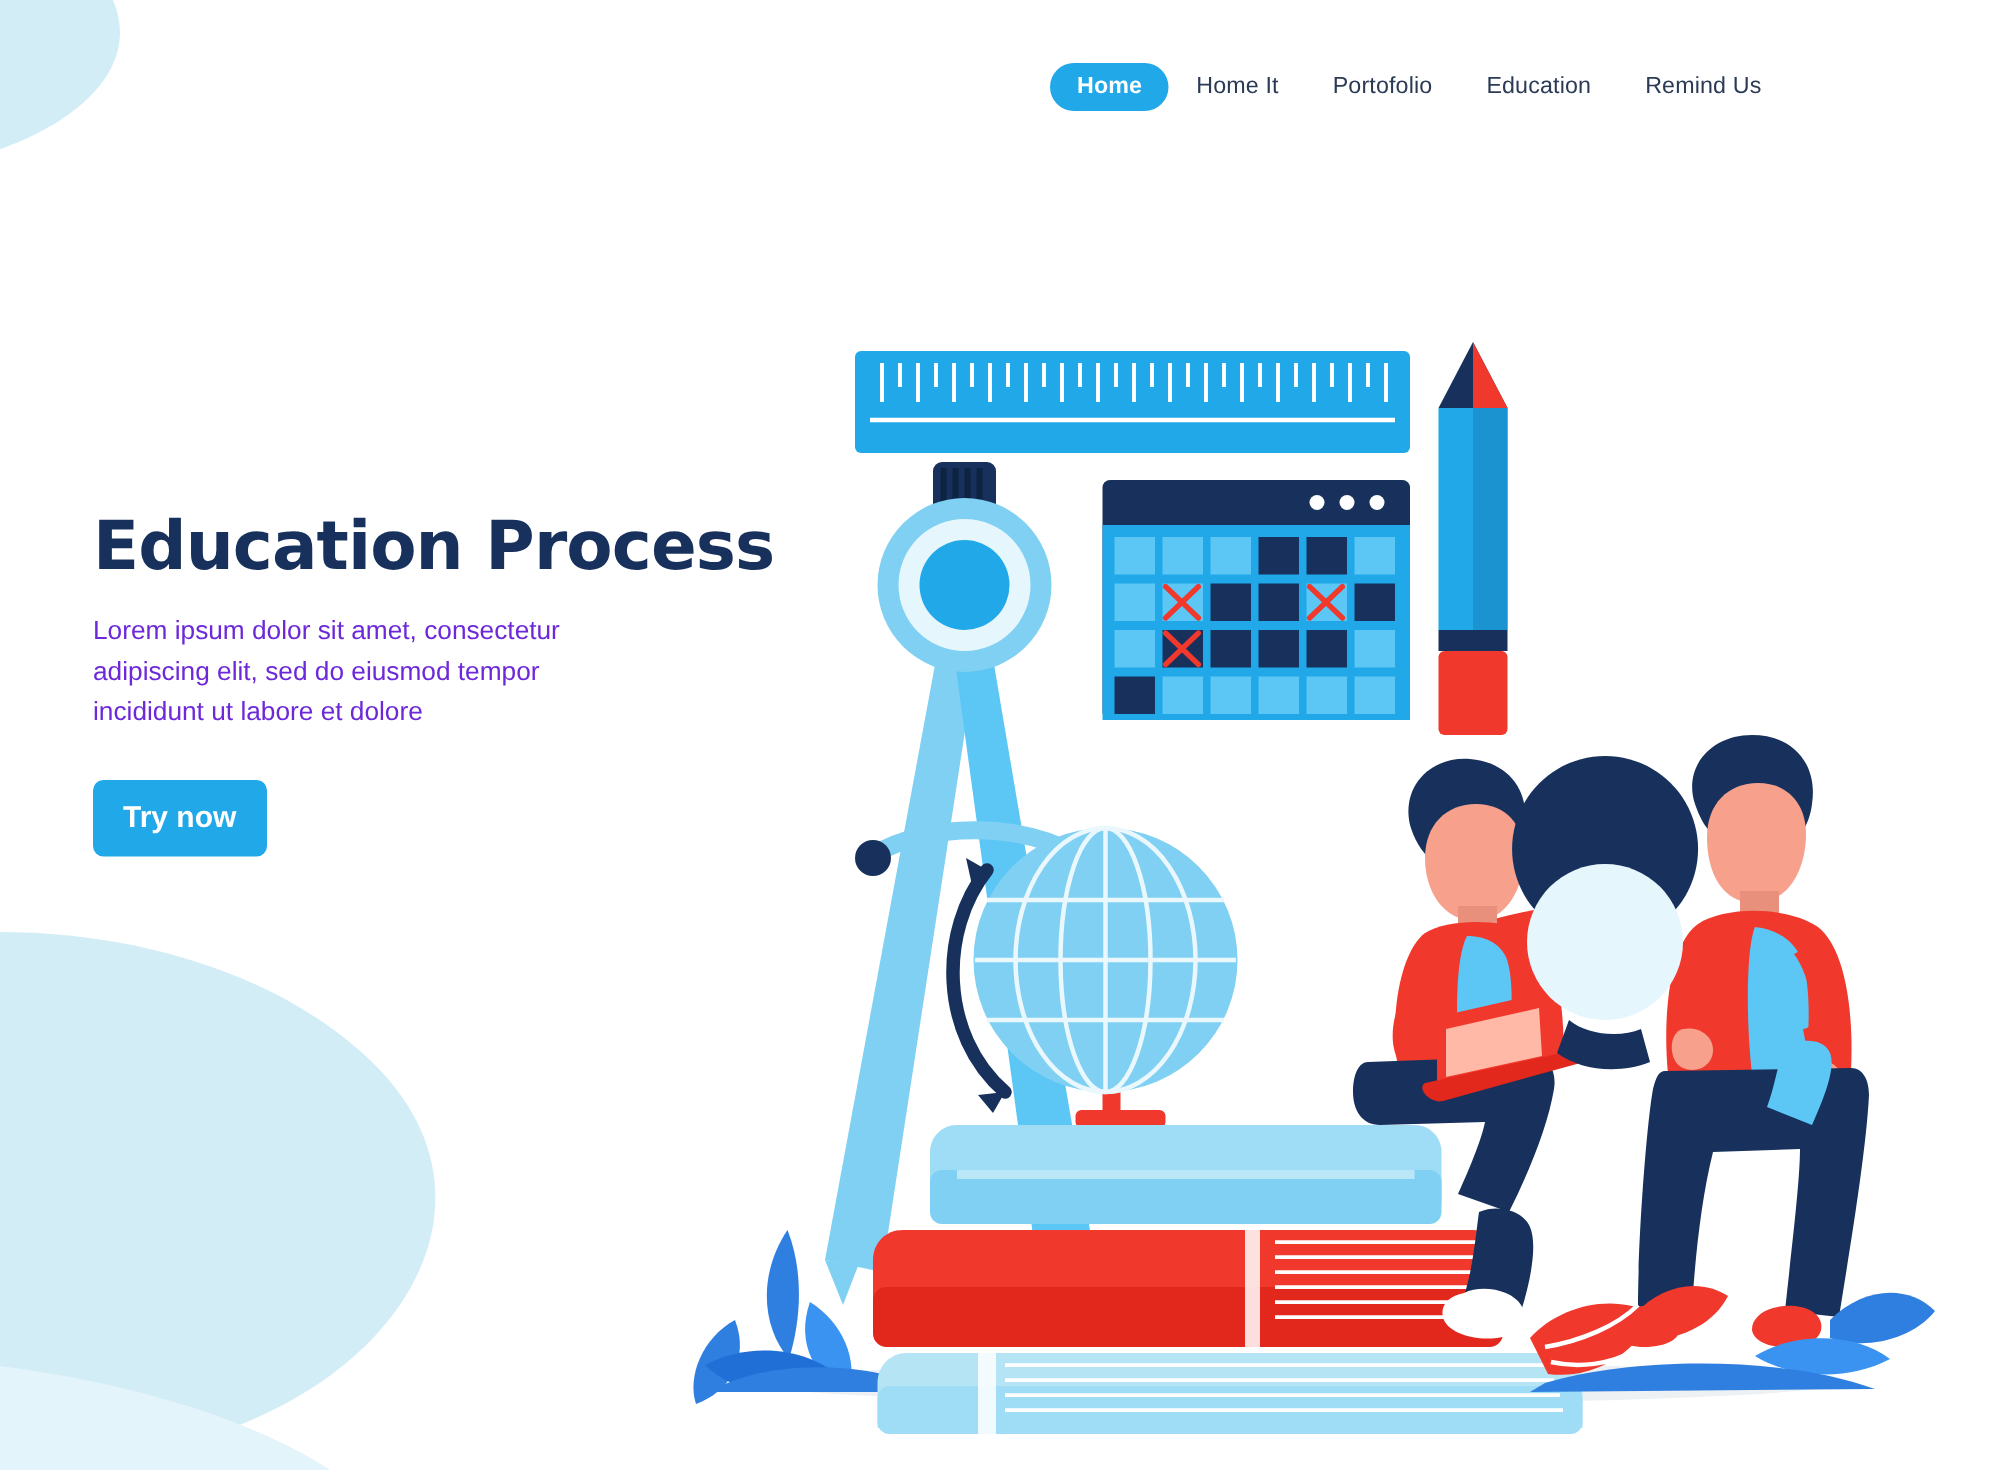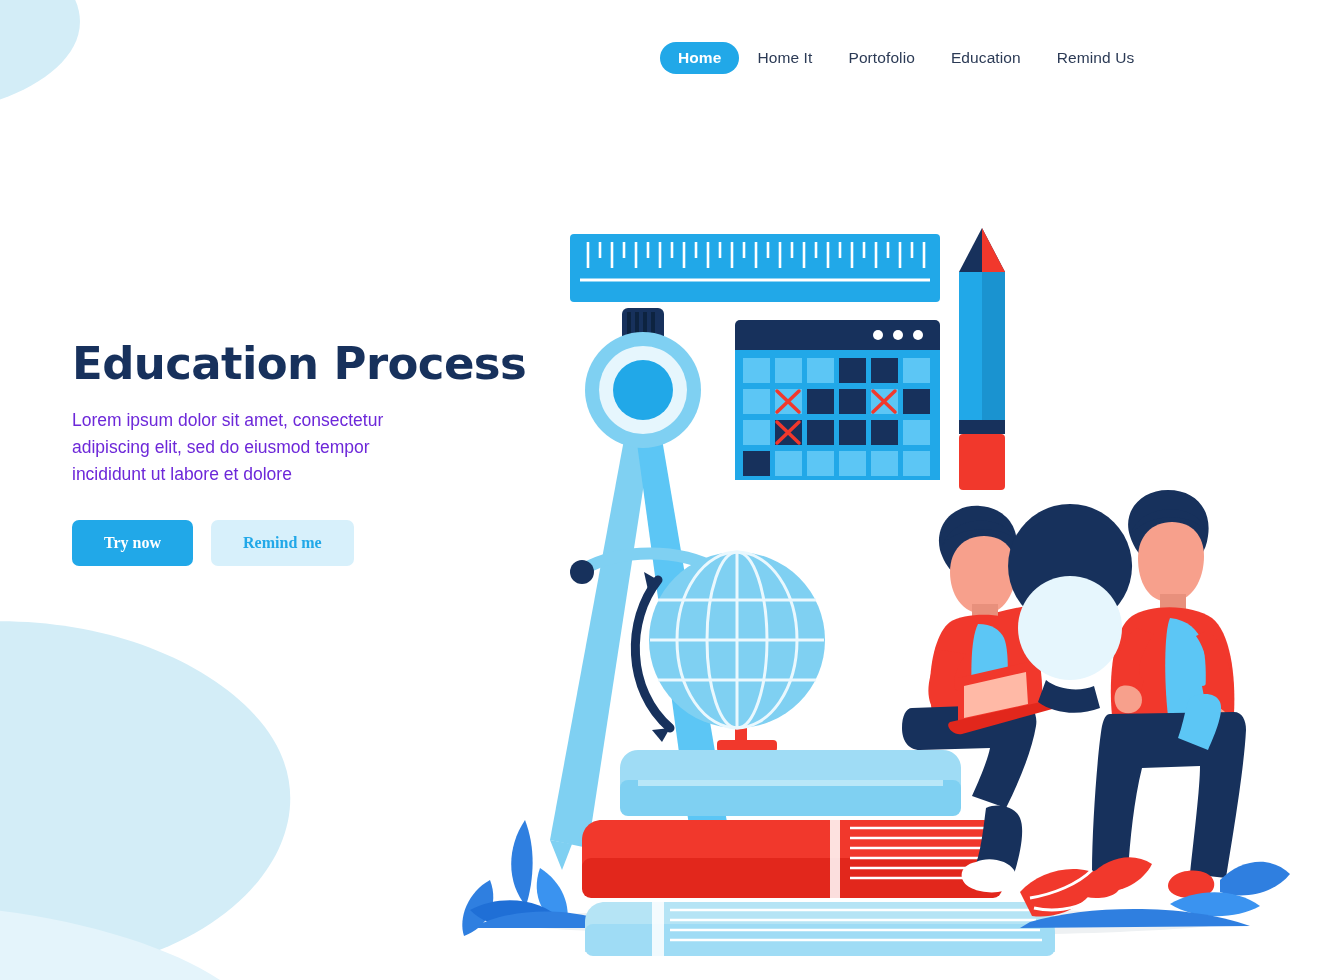--- a/index.html
+++ b/index.html
@@ -13,66 +13,66 @@
   .page { position: relative; width: 1344px; height: 980px; overflow: hidden; background:#fff; }
 
   
   .blob { position: absolute; pointer-events: none; }
   .blob-tl { top: -120px; left: -150px; width: 620px; height: 330px; }
   .blob-bl { bottom: -60px; left: -200px; width: 760px; height: 420px; }
 
   
   .nav {
     position: absolute;
-    top: 42px; left: 660px;
+    top: 42px; left: 700px;
     display: flex;
     align-items: center;
     gap: 0px;
   }
   .nav-item {
     font-size: 15.5px;
     color: #2b3a55;
     padding: 7px 18px;
     border-radius: 16px;
     white-space: nowrap;
     cursor: pointer;
     letter-spacing: .1px;
   }
   .nav-item.active {
     background: #21a8e8;
     color: #ffffff;
     font-weight: bold;
   }
 
   
-  .hero { position: absolute; left: 72px; top: 340px; width: 470px; }
+  .hero { position: absolute; left: 62px; top: 340px; width: 470px; }
   .hero h1 {
     font-family: "DejaVu Sans", sans-serif;
     font-size: 45px;
     line-height: 1.08;
     color: #17315c;
     font-weight: bold;
     letter-spacing: -0.6px;
   }
   .hero p {
     margin-top: 18px;
     font-size: 17.5px;
     line-height: 1.55;
     color: #6d28d9;
     width: 320px;
   }
   .btn-row { margin-top: 32px; display: flex; gap: 18px; }
   .btn {
     border: none;
     border-radius: 7px;
-    font-size: 16px;
+    font-size: 20px;
     font-weight: bold;
-    padding: 14px 32px;
+    padding: 14px 20px;
     cursor: pointer;
-    font-family: Liberation Serif, serif;
+    font-family: Liberation Sans, sans-serif;
   }
   .btn-primary { background: #21a8e8; color: #ffffff; }
   .btn-secondary { background: #d7f0fb; color: #21a8e8; }
 
   
   .illus { position: absolute; left: 430px; top: 180px; width: 900px; height: 790px; }
   .illus svg { display: block; }
 </style>
 </head>
 <body>
@@ -95,21 +95,20 @@
     <div class="nav-item">Portofolio</div>
     <div class="nav-item">Education</div>
     <div class="nav-item">Remind Us</div>
   </nav>
 
   <div class="hero">
     <h1>Education Process</h1>
     <p>Lorem ipsum dolor sit amet, consectetur adipiscing elit, sed do eiusmod tempor incididunt ut labore et dolore</p>
     <div class="btn-row">
       <button class="btn btn-primary">Try now</button>
-      <button class="btn btn-secondary">Remind me</button>
     </div>
   </div>
 
   <div class="illus">
     <svg width="900" height="790" viewBox="0 0 900 790">
 
       <ellipse cx="435" cy="742" rx="360" ry="14" fill="#eef1f3"></ellipse>
 
       <g>
         <rect x="140" y="54" width="370" height="68" rx="4" fill="#21a8e8"></rect>

